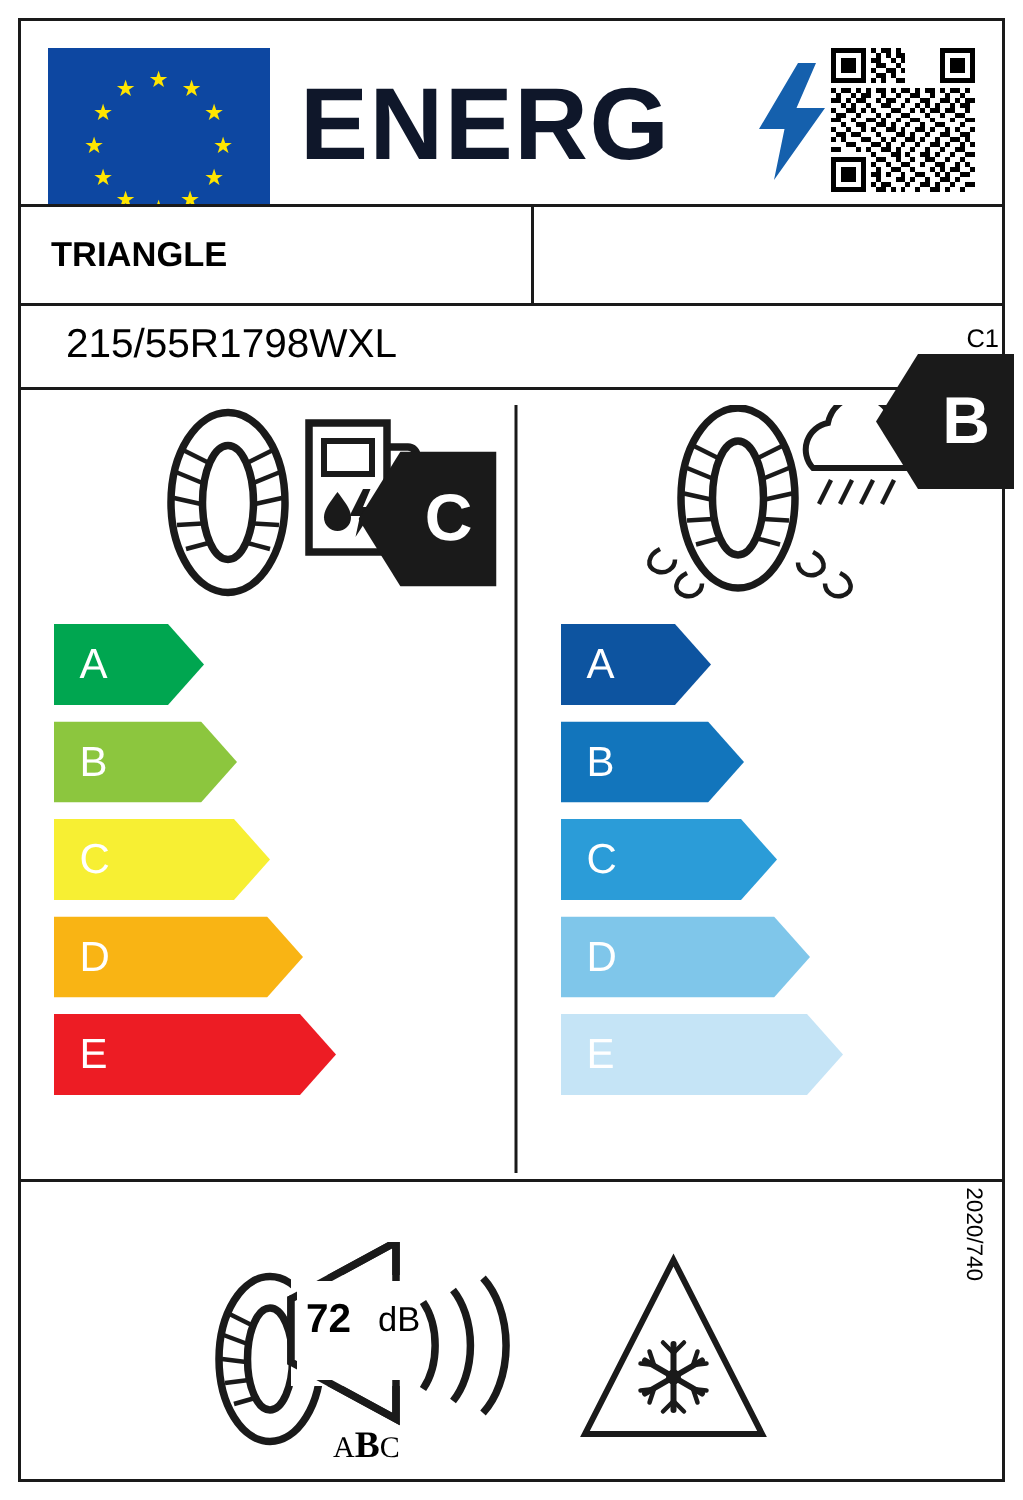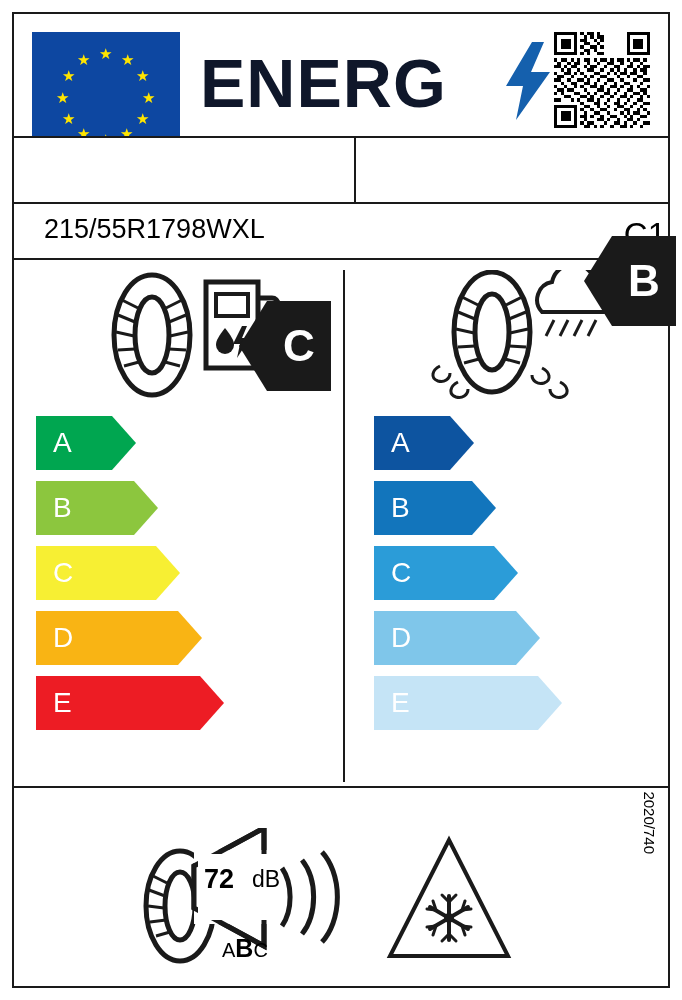--- a/index.html
+++ b/index.html
@@ -65,21 +65,21 @@
   
   .size-row {
     position: absolute; left: 16px; top: 188px; width: 100%; height: 56px;
   }
   .size {
     position: absolute; left: 14px; top: 12px;
     font-size: 27px;
   }
   .class {
     position: absolute; right: 18px; top: 14px;
-    font-size: 33px;
+    font-size: 17px;
   }
 
   
   .main {
     position: absolute; left: 0; top: 244px; width: 100%; height: 528px;
   }
   .mid-divider {
     position: absolute; left: 329px; top: 256px; height: 512px; width: 0;
     border-left: 2px solid #1a1a1a;
   }
@@ -121,22 +121,23 @@
   .noise { position: absolute; left: 118px; top: 42px; width: 240px; height: 140px; }
   .db-text {
     position: absolute; left: 190px; top: 78px;
     font-size: 27px; font-weight: bold;
   }
   .db-unit {
     position: absolute; left: 238px; top: 80px;
     font-size: 23px; font-weight: normal;
   }
   .noise-classes {
-    position: absolute; left: 208px; top: 148px;
+    position: absolute; left: 208px; top: 164px;
     font-size: 20px;
+    font-family: Liberation Serif, serif;
   }
   .noise-classes b { font-size: 25px; }
   .snow { position: absolute; left: 370px; top: 48px; width: 130px; height: 130px; }
   .date {
     position: absolute; right: 10px; top: 68px;
     font-size: 15px;
     transform: rotate(90deg); transform-origin: right top;
     white-space: nowrap;
   }
 </style>
@@ -377,20 +378,21 @@
           <rect x="20" y="28" width="2" height="1"></rect>
           <rect x="23" y="28" width="1" height="1"></rect>
         <rect x="26" y="28" width="1" height="1"></rect>
       </g>
     </svg>
   </div>
 
   <div class="hr" style="top:122px;"></div>
 
   <div class="brand-row">
+    <div class="brand">TRIANGLE</div>
   </div>
   <div class="brand-sep"></div>
   <div class="hr" style="top:188px;"></div>
 
   <div class="size-row">
     <div class="size">215/55R1798WXL</div>
     <div class="class">C1</div>
   </div>
   <div class="hr" style="top:244px;"></div>
 

